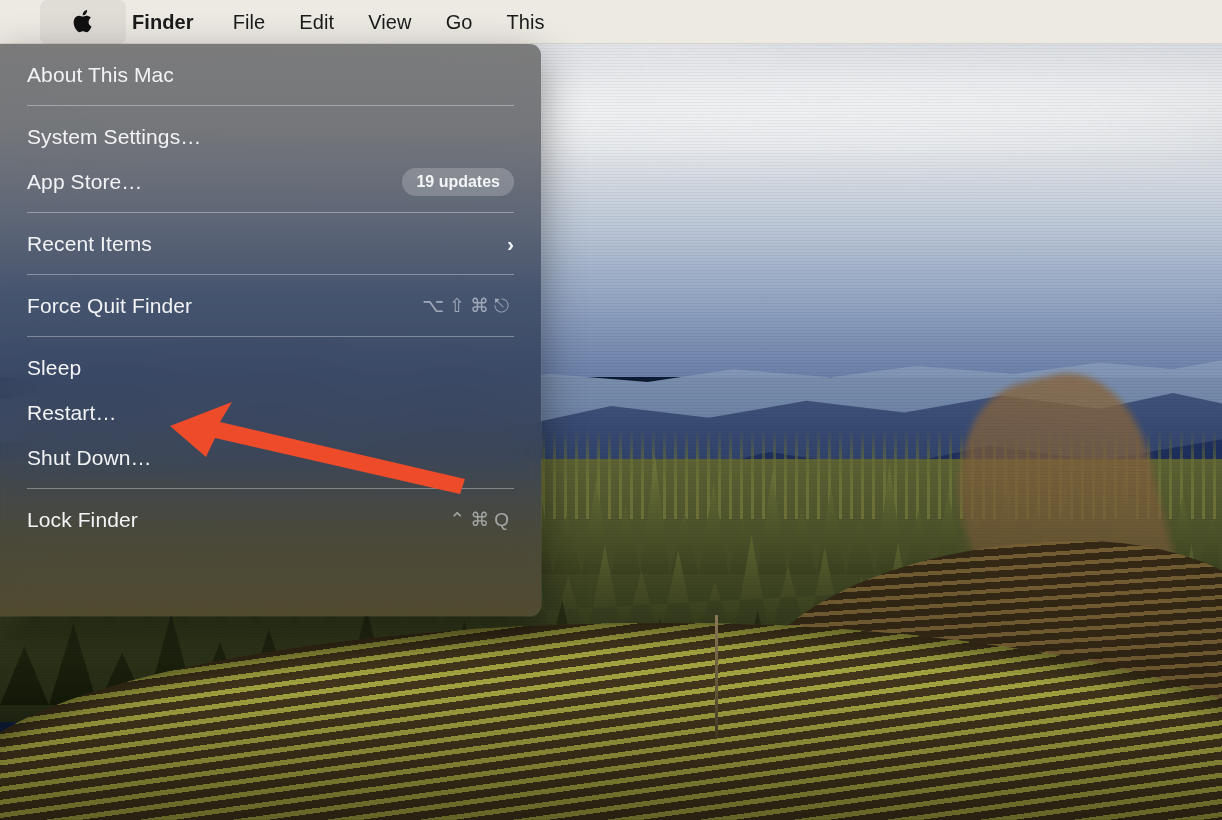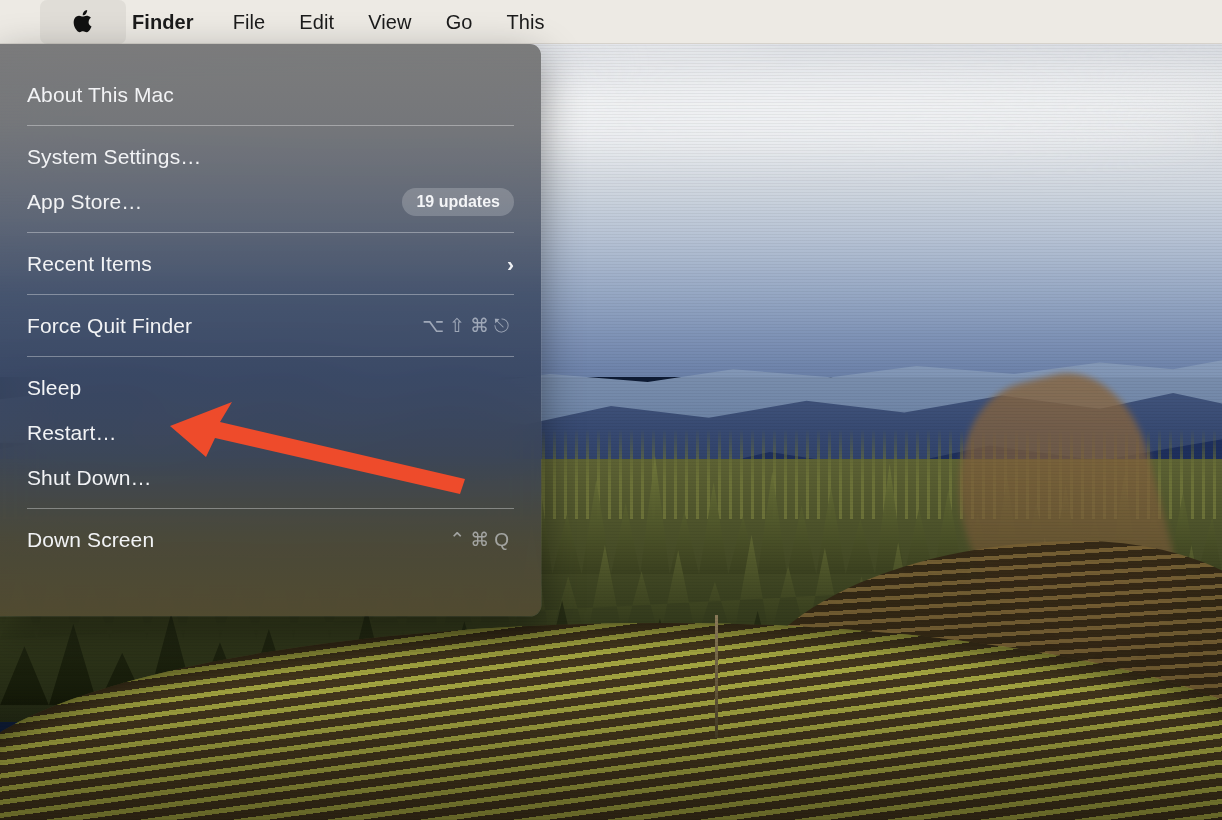--- a/index.html
+++ b/index.html
@@ -205,21 +205,21 @@
     background:linear-gradient(180deg,
       rgba(112,112,112,.90) 0%,
       rgba(104,106,110,.90) 14%,
       rgba(84,92,108,.90) 30%,
       rgba(62,76,102,.91) 44%,
       rgba(54,68,96,.91) 58%,
       rgba(58,68,88,.91) 72%,
       rgba(74,72,60,.90) 86%,
       rgba(84,76,50,.90) 100%);
   }
-  .menu-inner { position:relative; padding:28px 0 10px; }
+  .menu-inner { position:relative; padding:8px 0 10px; }
 
   .mrow {
     position:relative;
     display:flex; align-items:center; justify-content:space-between;
     height:45px; padding:0 27px;
     color:#f2f3f5;
     font-size:21px;
     white-space:nowrap;
   }
   .mrow .label { letter-spacing:.1px; }
@@ -345,21 +345,21 @@
         <span class="label">Restart…</span>
       </div>
 
       <div class="mrow">
         <span class="label">Shut Down…</span>
       </div>
 
       <div class="sep"></div>
 
       <div class="mrow">
-        <span class="label">Down Screen</span>
+        <span class="label">Lock Finder</span>
         <span class="right">
           <span class="shortcut">⌃⌘Q</span>
         </span>
       </div>
 
 
     </div>
   </div>
 
   <div id="arrow-annotation">

